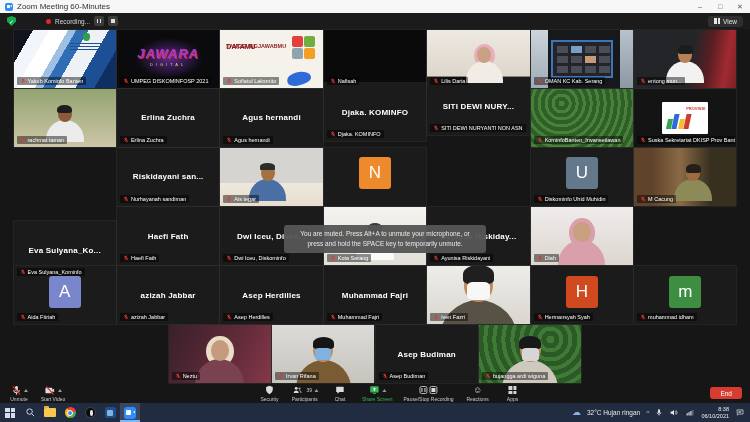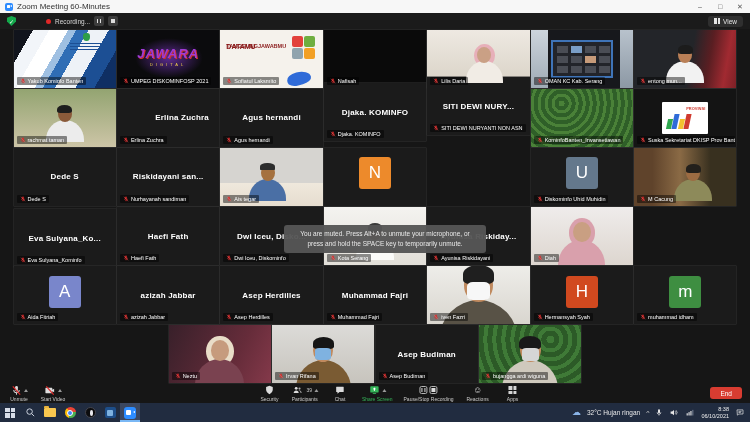--- a/index.html
+++ b/index.html
@@ -248,21 +248,21 @@
         <div style="width: 37.8px; height: 22px; top: 31.2px; left: 50%; margin-left: -18.9px; background: rgb(236, 236, 236); border-radius: 50% 50% 0px 0px / 90% 90% 0px 0px; z-index: 1;"></div>
       </div>
       <div class="plabel">
         <svg width="6" height="6" viewBox="0 0 24 24">
           <path fill="#e02828" d="M12 14a3 3 0 0 0 3-3V5a3 3 0 0 0-6 0v6a3 3 0 0 0 3 3zm5-3a5 5 0 0 1-10 0H5a7 7 0 0 0 6 6.9V21h2v-3.1A7 7 0 0 0 19 11h-2z"></path>
           <path stroke="#ff5b5b" stroke-width="2.2" d="M4 3 20 21"></path>
         </svg>
         <span>rachmat taman</span>
       </div>
     </div>
-    <div class="tile" style="left: 116.929px; top: 59.6667px; width: 102.429px; height: 58.1667px; padding-left: 28px;">
+    <div class="tile" style="left: 116.929px; top: 59.6667px; width: 102.429px; height: 58.1667px;">
       <div class="bigname">Erlina Zuchra</div>
       <div class="plabel">
         <svg width="6" height="6" viewBox="0 0 24 24">
           <path fill="#e02828" d="M12 14a3 3 0 0 0 3-3V5a3 3 0 0 0-6 0v6a3 3 0 0 0 3 3zm5-3a5 5 0 0 1-10 0H5a7 7 0 0 0 6 6.9V21h2v-3.1A7 7 0 0 0 19 11h-2z"></path>
           <path stroke="#ff5b5b" stroke-width="2.2" d="M4 3 20 21"></path>
         </svg>
         <span>Erlina Zuchra</span>
       </div>
     </div>
     <div class="tile" style="left: 220.357px; top: 59.6667px; width: 102.429px; height: 58.1667px;">
@@ -316,30 +316,20 @@
         </div>
       </div>
       <div class="plabel">
         <svg width="6" height="6" viewBox="0 0 24 24">
           <path fill="#e02828" d="M12 14a3 3 0 0 0 3-3V5a3 3 0 0 0-6 0v6a3 3 0 0 0 3 3zm5-3a5 5 0 0 1-10 0H5a7 7 0 0 0 6 6.9V21h2v-3.1A7 7 0 0 0 19 11h-2z"></path>
           <path stroke="#ff5b5b" stroke-width="2.2" d="M4 3 20 21"></path>
         </svg>
         <span>Suska Sekretariat DKISP Prov Banten</span>
       </div>
     </div>
-    <div class="tile" style="left: 13.5px; top: 118.833px; width: 102.429px; height: 58.1667px;">
-      <div class="bigname">Dede S</div>
-      <div class="plabel">
-        <svg width="6" height="6" viewBox="0 0 24 24">
-          <path fill="#e02828" d="M12 14a3 3 0 0 0 3-3V5a3 3 0 0 0-6 0v6a3 3 0 0 0 3 3zm5-3a5 5 0 0 1-10 0H5a7 7 0 0 0 6 6.9V21h2v-3.1A7 7 0 0 0 19 11h-2z"></path>
-          <path stroke="#ff5b5b" stroke-width="2.2" d="M4 3 20 21"></path>
-        </svg>
-        <span>Dede S</span>
-      </div>
-    </div>
     <div class="tile" style="left: 116.929px; top: 118.833px; width: 102.429px; height: 58.1667px;">
       <div class="bigname">Riskidayani san...</div>
       <div class="plabel">
         <svg width="6" height="6" viewBox="0 0 24 24">
           <path fill="#e02828" d="M12 14a3 3 0 0 0 3-3V5a3 3 0 0 0-6 0v6a3 3 0 0 0 3 3zm5-3a5 5 0 0 1-10 0H5a7 7 0 0 0 6 6.9V21h2v-3.1A7 7 0 0 0 19 11h-2z"></path>
           <path stroke="#ff5b5b" stroke-width="2.2" d="M4 3 20 21"></path>
         </svg>
         <span>Nurhayanah sandiman</span>
       </div>
     </div>
@@ -377,21 +367,21 @@
         <div style="width: 37.8px; height: 22px; top: 31.2px; left: 50%; margin-left: -10.9px; background: rgb(141, 138, 90); border-radius: 50% 50% 0px 0px / 90% 90% 0px 0px; z-index: 1;"></div>
       </div>
       <div class="plabel">
         <svg width="6" height="6" viewBox="0 0 24 24">
           <path fill="#e02828" d="M12 14a3 3 0 0 0 3-3V5a3 3 0 0 0-6 0v6a3 3 0 0 0 3 3zm5-3a5 5 0 0 1-10 0H5a7 7 0 0 0 6 6.9V21h2v-3.1A7 7 0 0 0 19 11h-2z"></path>
           <path stroke="#ff5b5b" stroke-width="2.2" d="M4 3 20 21"></path>
         </svg>
         <span>M Cacung</span>
       </div>
     </div>
-    <div class="tile" style="left: 13.5px; top: 180px; width: 102.429px; height: 58.1667px;">
+    <div class="tile" style="left: 13.5px; top: 192px; width: 102.429px; height: 58.1667px;">
       <div class="bigname">Eva Sulyana_Ko...</div>
       <div class="plabel">
         <svg width="6" height="6" viewBox="0 0 24 24">
           <path fill="#e02828" d="M12 14a3 3 0 0 0 3-3V5a3 3 0 0 0-6 0v6a3 3 0 0 0 3 3zm5-3a5 5 0 0 1-10 0H5a7 7 0 0 0 6 6.9V21h2v-3.1A7 7 0 0 0 19 11h-2z"></path>
           <path stroke="#ff5b5b" stroke-width="2.2" d="M4 3 20 21"></path>
         </svg>
         <span>Eva Sulyana_Kominfo</span>
       </div>
     </div>
     <div class="tile" style="left: 116.929px; top: 178px; width: 102.429px; height: 58.1667px;">

